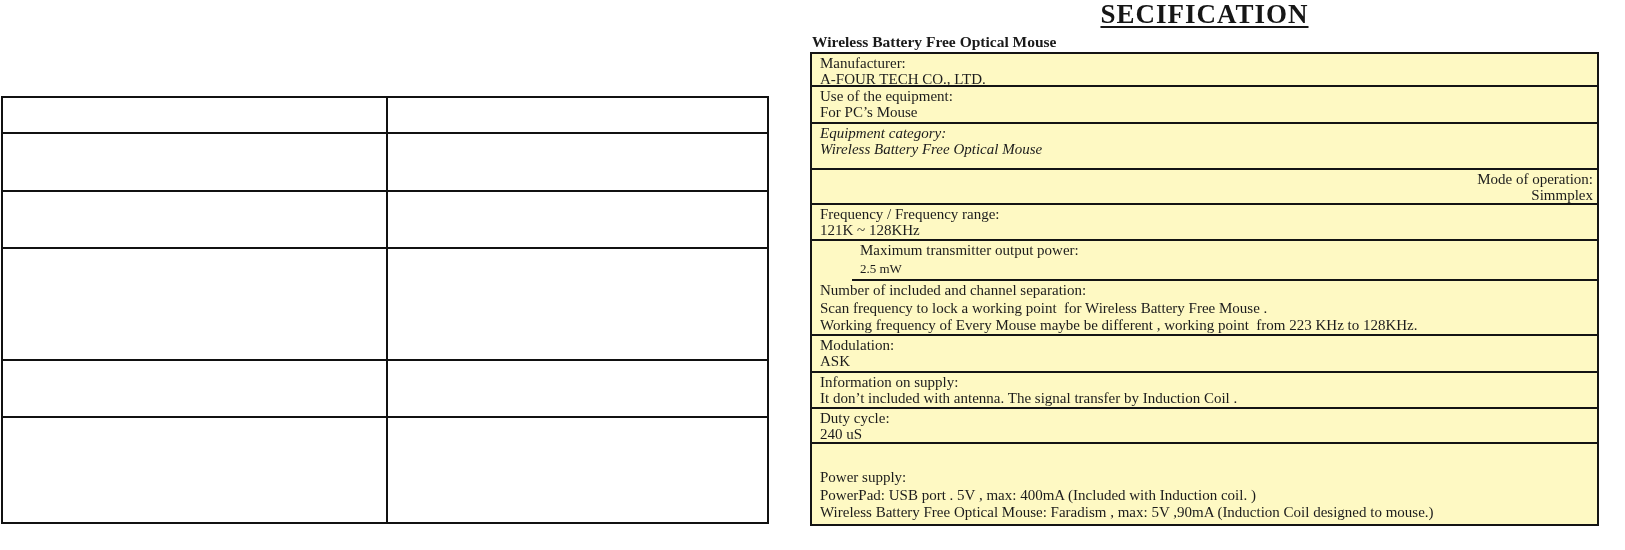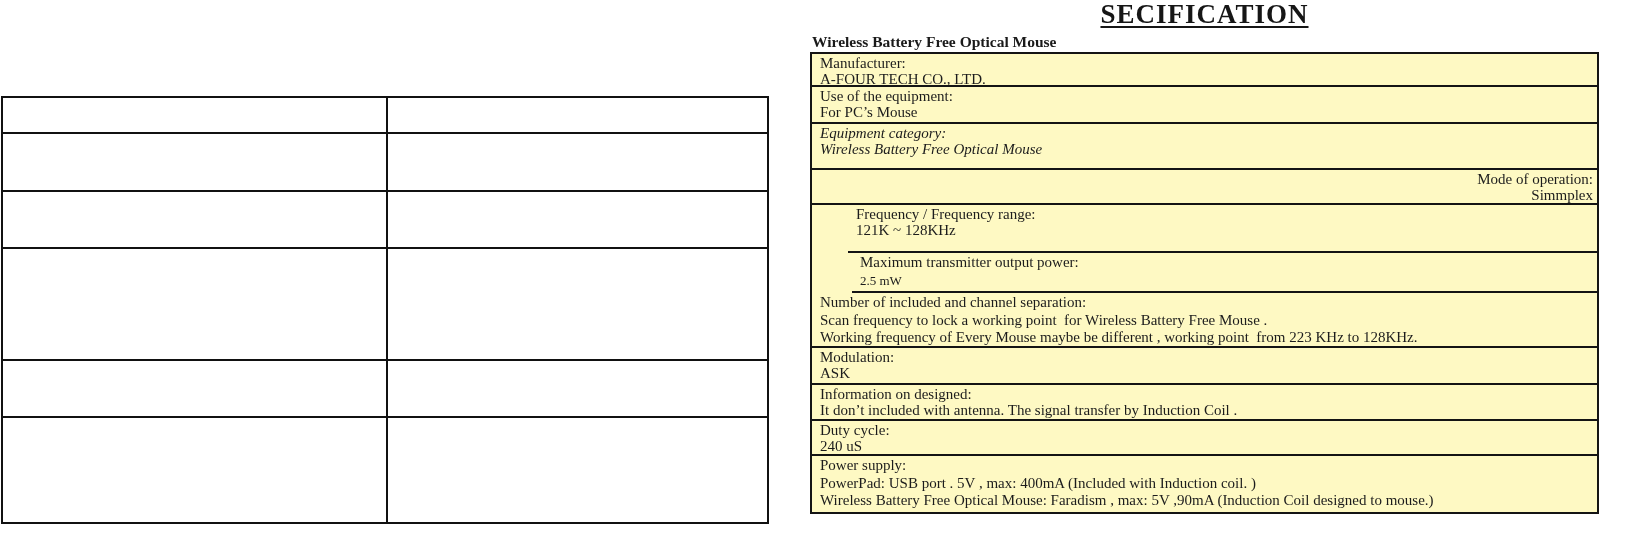--- a/index.html
+++ b/index.html
@@ -71,26 +71,26 @@
     border: 2px solid #141414;
     box-sizing: border-box;
     background: #fef9c3;
   }
   .spec-row {
     box-sizing: border-box;
     border-bottom: 2px solid #141414;
     padding: 1px 4px 0 8px;
     overflow: hidden;
   }
-  .spec-row:last-child { border-bottom: none; }
+  .spec-row:last-child { border-bottom: none; margin-top: 24px; }
   .spec-row:nth-child(1)  { height: 33px; }
   .spec-row:nth-child(2)  { height: 37px; }
   .spec-row:nth-child(3)  { height: 46px; font-style: italic; }
   .spec-row:nth-child(4)  { height: 35px; text-align: right; }
-  .spec-row:nth-child(5)  { height: 48px; margin-left: 36px; }
+  .spec-row:nth-child(5)  { height: 36px; }
   .spec-row:nth-child(6)  { height: 40px; margin-left: 40px; }
   .spec-row:nth-child(7)  { height: 55px; }
   .spec-row:nth-child(8)  { height: 37px; }
   .spec-row:nth-child(9)  { height: 36px; }
   .spec-row:nth-child(10) { height: 35px; }
   .spec-row:nth-child(11) { height: 56px; }
   .spec-row:nth-child(7) .spec-line,
   .spec-row:nth-child(11) .spec-line { line-height: 17.5px; }
 
   .spec-line {
@@ -169,21 +169,21 @@
         <div class="spec-row">
           <div class="spec-line label">Number of included and channel separation:</div>
           <div class="spec-line">Scan frequency to lock a working point  for Wireless Battery Free Mouse .</div>
           <div class="spec-line">Working frequency of Every Mouse maybe be different , working point  from 223 KHz to 128KHz.</div>
         </div>
         <div class="spec-row">
           <div class="spec-line label">Modulation:</div>
           <div class="spec-line">ASK</div>
         </div>
         <div class="spec-row">
-          <div class="spec-line label">Information on designed:</div>
+          <div class="spec-line label">Information on supply:</div>
           <div class="spec-line">It don’t included with antenna. The signal transfer by Induction Coil .</div>
         </div>
         <div class="spec-row">
           <div class="spec-line label">Duty cycle:</div>
           <div class="spec-line">240 uS</div>
         </div>
         <div class="spec-row">
           <div class="spec-line label">Power supply:</div>
           <div class="spec-line">PowerPad: USB port . 5V , max: 400mA (Included with Induction coil. )</div>
           <div class="spec-line">Wireless Battery Free Optical Mouse: Faradism , max: 5V ,90mA (Induction Coil designed to mouse.)</div>

